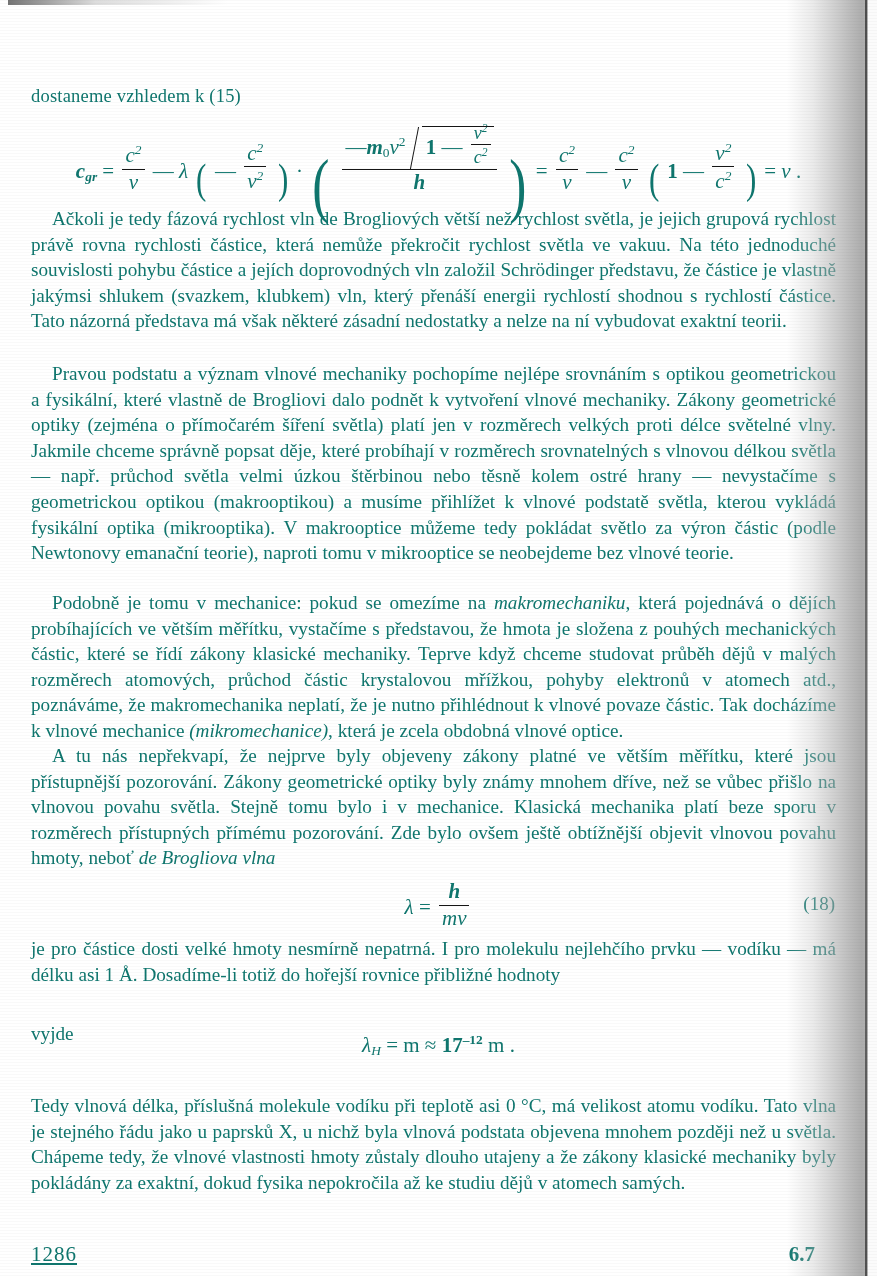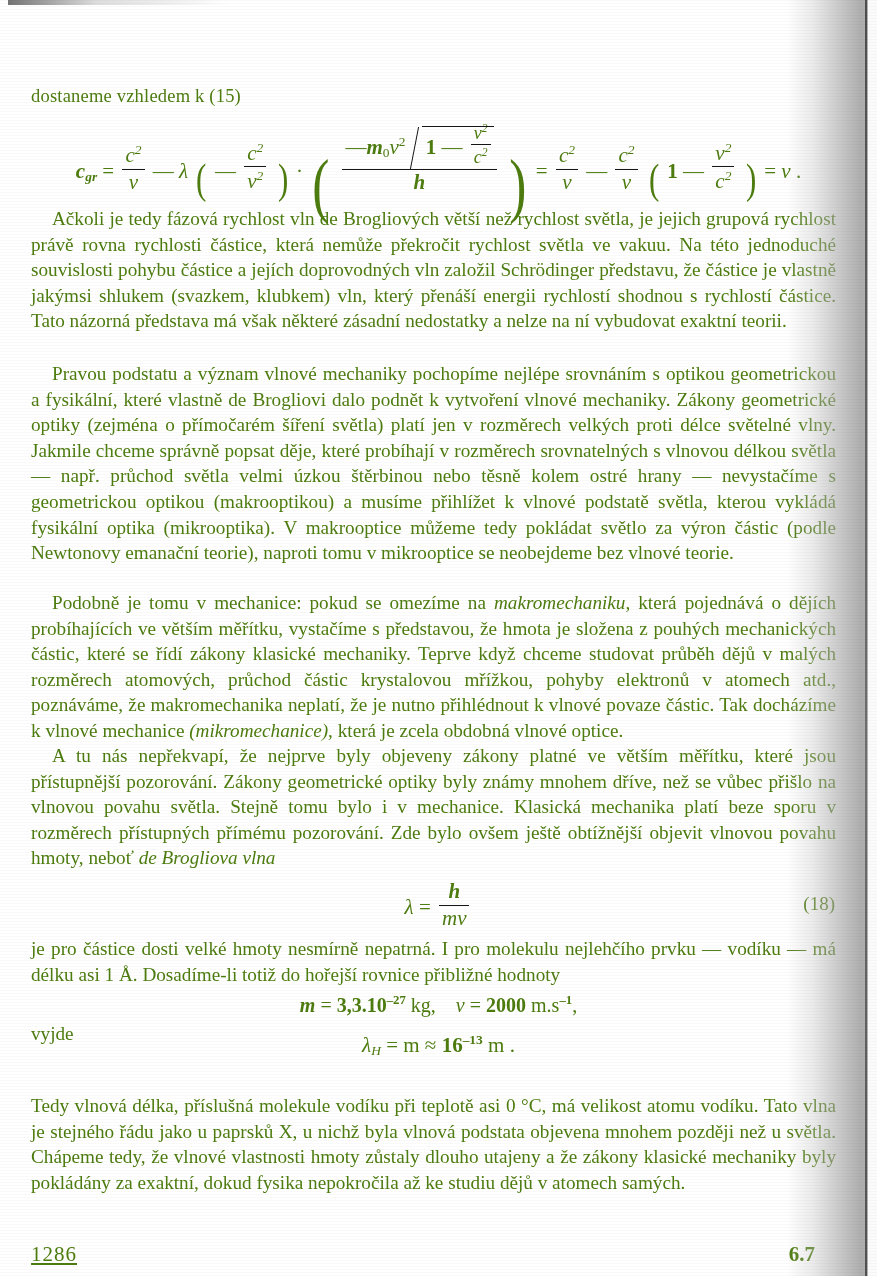--- a/index.html
+++ b/index.html
@@ -2,21 +2,21 @@
 <html><head>
 <meta charset="utf-8">
 <style>
   html,body{margin:0;padding:0;background:#9a9a9a;}
   #page{
     position:relative;
     width:877px;height:1276px;
     background:#ffffff;
     overflow:hidden;
     font-family:"Liberation Serif","DejaVu Serif",serif;
-    color:#4d7c0f;
+    color:#0f766e;
   }
   
   #page .scan-right-shadow{
     position:absolute;top:0;right:0;width:110px;height:100%;
     background:linear-gradient(to right,
       rgba(255,255,255,0) 0%,
       rgba(210,210,210,0.0) 18%,
       rgba(196,196,196,0.35) 42%,
       rgba(168,168,168,0.62) 66%,
       rgba(150,150,150,0.78) 86%,
@@ -194,40 +194,29 @@
       <span class="num mi mb">h</span>
       <span class="den mi">mv</span>
     </span>
   </div>
   <div class="eqnum" style="top:893px;">(18)</div>
 
   <div class="content" style="top:936px;">
     <p class="body noindent">je pro částice dosti velké hmoty nesmírně nepatrná. I pro molekulu nejlehčího prvku — vodíku — má délku asi 1 Å. Dosadíme-li totiž do hořejší rovnice přibližné hodnoty</p>
   </div>
 
-  <div class="eqblock math" style="top:993px;font-size:20px;">
-    <span class="mi mb">m</span>
-    <span>=</span>
-    <span class="mb">3,3.10</span><sup class="ex mb">–27</sup>
-    <span>kg,</span>
-    &nbsp;&nbsp;
-    <span class="mi">v</span>
-    <span>=</span>
-    <span class="mb">2000</span>
-    <span>m.s</span><sup class="ex mb">–1</sup><span>,</span>
-  </div>
 
   <div class="eqlead" style="left:31px;top:1023px;">vyjde</div>
 
   <div class="eqblock math" style="top:1032px;font-size:21px;">
     <span class="mi">λ</span><sub class="ix mi">H</sub>
     <span>=</span>
     <span>m</span>
     <span>≈</span>
-    <span class="mb">16</span><sup class="ex mb">–13</sup>
+    <span class="mb">17</span><sup class="ex mb">–12</sup>
     <span>m .</span>
   </div>
 
   <div class="content" style="top:1093px;">
     <p class="body noindent">Tedy vlnová délka, příslušná molekule vodíku při teplotě asi 0 °C, má velikost atomu vodíku. Tato vlna je stejného řádu jako u paprsků X, u nichž byla vlnová podstata objevena mnohem později než u světla. Chápeme tedy, že vlnové vlastnosti hmoty zůstaly dlouho utajeny a že zákony klasické mechaniky byly pokládány za exaktní, dokud fysika nepokročila až ke studiu dějů v atomech samých.</p>
   </div>
 
   <div class="footer">
     <span class="pg">1286</span>
     <span class="sect">6.7</span>

